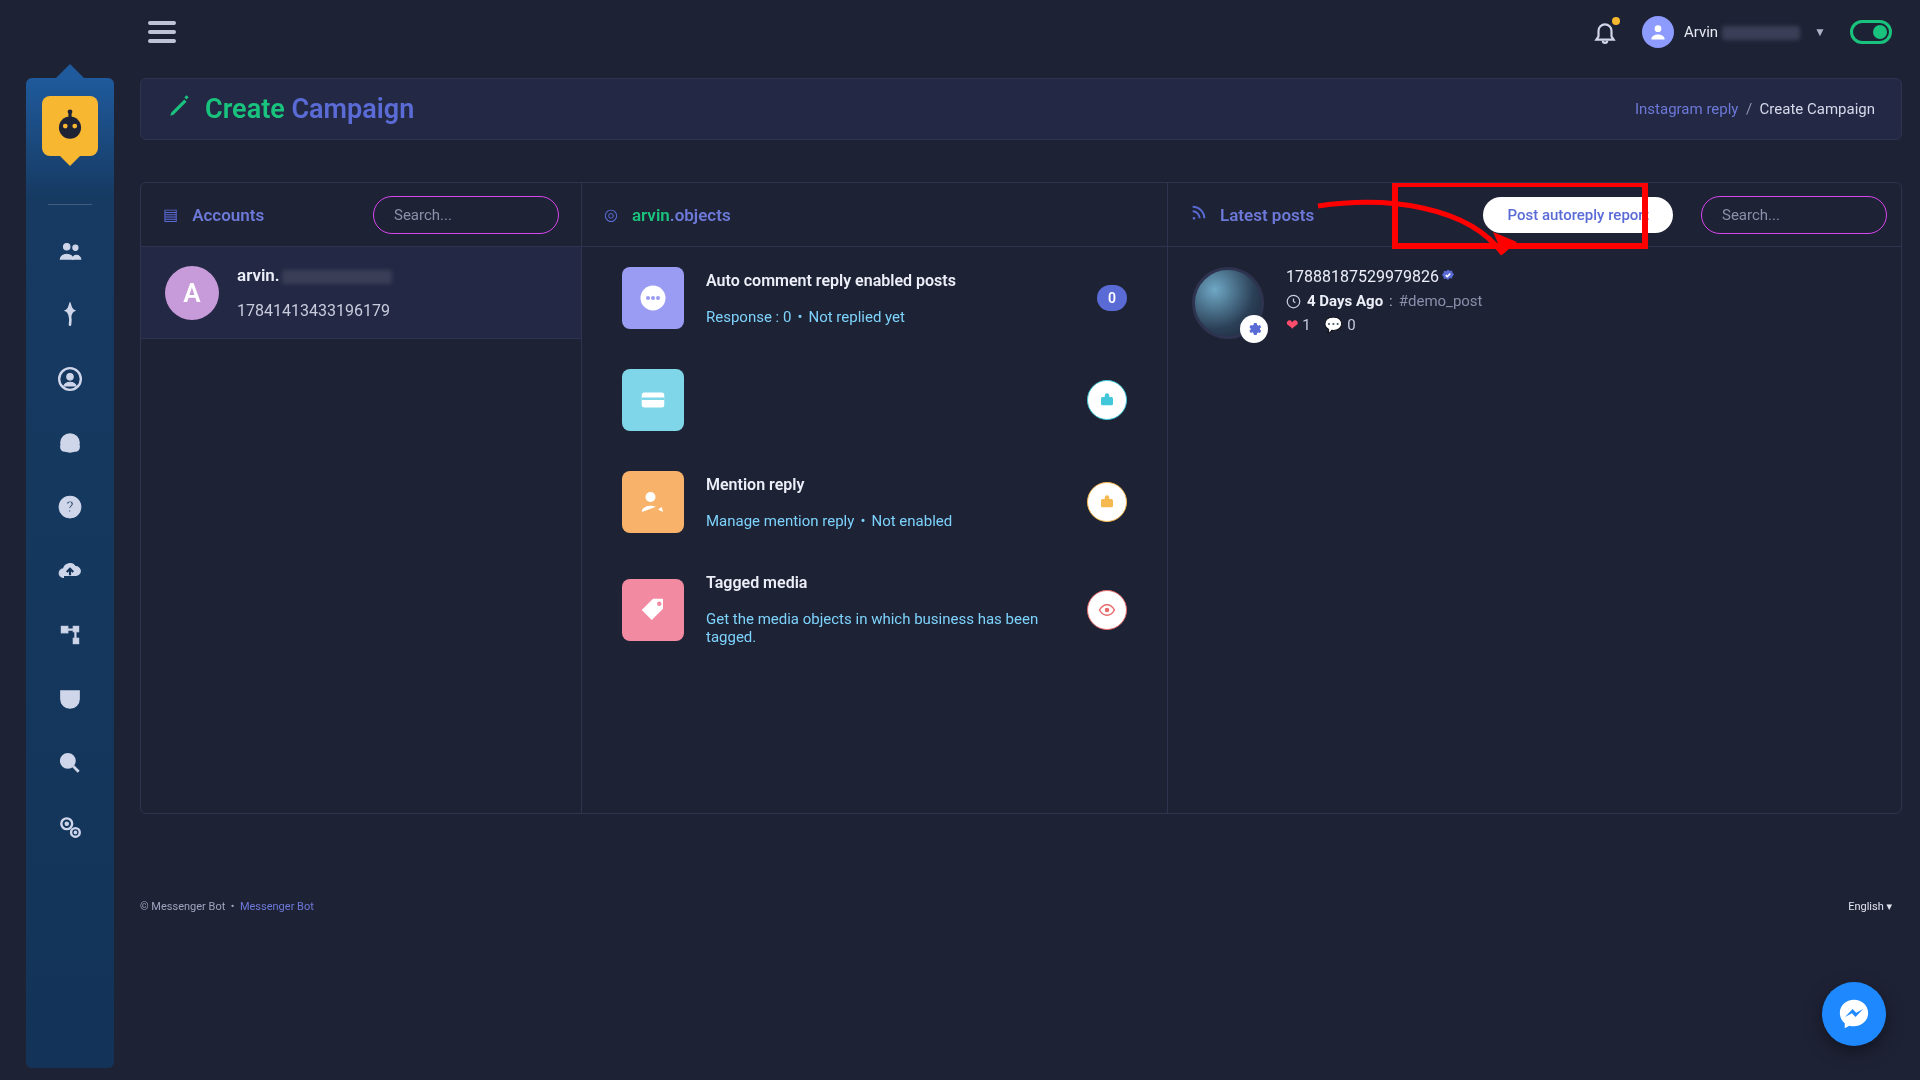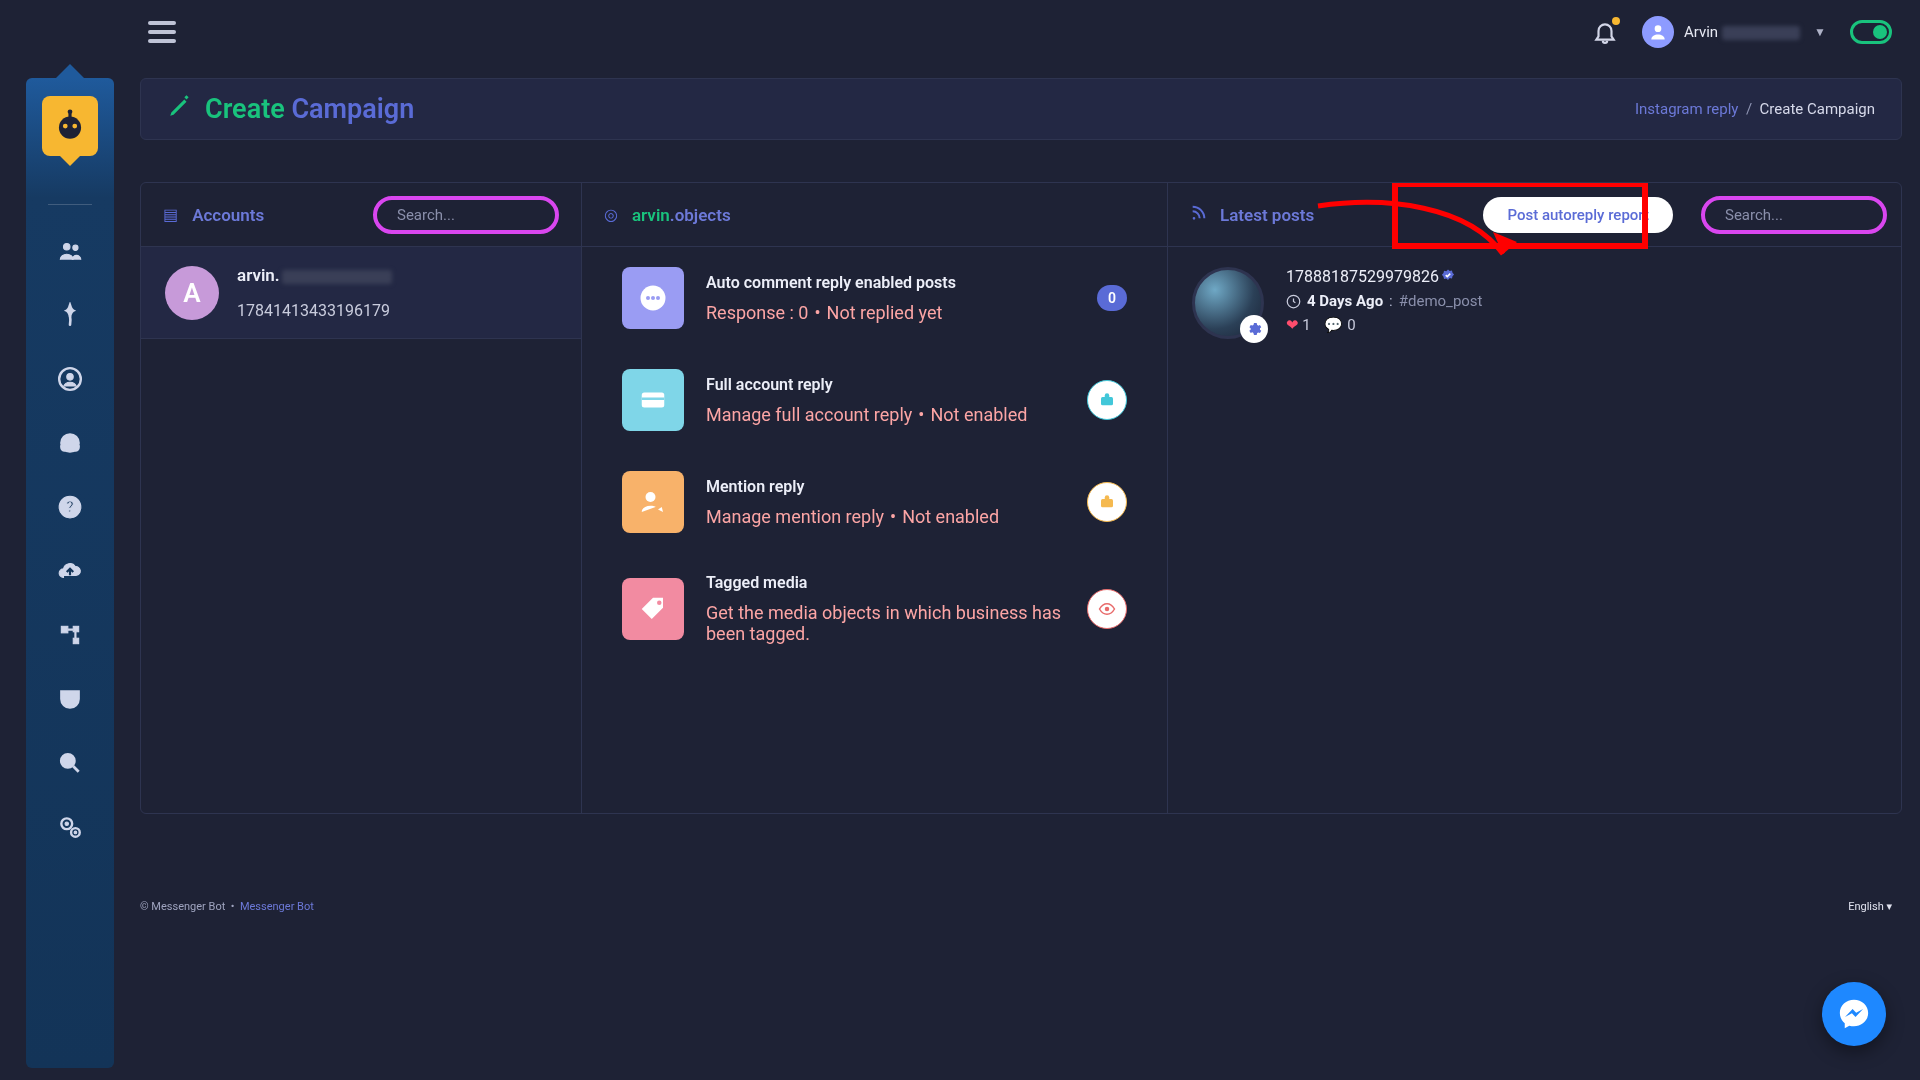--- a/index.html
+++ b/index.html
@@ -49,41 +49,41 @@
 .board{margin-top:42px;display:flex;border:1px solid #2e3450;border-radius:6px;overflow:hidden;height:632px}
 .panel{background:transparent;display:flex;flex-direction:column}
 .panel+.panel{border-left:1px solid #2e3450}
 .p1{width:440px}
 .p2{width:586px}
 .p3{flex:1}
 .panel-head{height:64px;border-bottom:1px solid #2e3450;display:flex;align-items:center;padding:0 22px;gap:14px}
 .ph-icon{color:#5a6bd6;font-size:16px}
 .ph-title{color:#6c79d8;font-weight:600;font-size:17px}
 .ph-title .accent{color:#19c37d}
-.search-pill{margin-left:auto;width:186px;height:38px;border:4px solid #d946ef;border-radius:22px;background:transparent;color:#bfc3d6;padding:0 20px;font-size:15px;outline:none}
+.search-pill{margin-left:auto;width:186px;height:38px;border:1px solid #d946ef;border-radius:22px;background:transparent;color:#bfc3d6;padding:0 20px;font-size:15px;outline:none}
 .search-pill::placeholder{color:#8a8fab}
 
 
 .acct-row{display:flex;align-items:center;gap:18px;padding:18px 24px;border-bottom:1px solid #2e3450;background:#232844;cursor:pointer}
 .acct-av{width:54px;height:54px;border-radius:50%;background:#c79ad9;color:#fff;font-size:26px;font-weight:600;display:flex;align-items:center;justify-content:center}
 .acct-name{color:#eceef8;font-weight:600;font-size:17px}
 .acct-name .blur{display:inline-block;width:110px;height:14px;background:#3a3f57;filter:blur(2px);border-radius:3px;margin-left:2px;vertical-align:middle}
 .acct-id{color:#c9ccdd;font-size:16px;margin-top:16px}
 
 
 .feat{display:flex;align-items:center;gap:22px;padding:20px 40px}
 .feat-ic{width:62px;height:62px;border-radius:8px;display:flex;align-items:center;justify-content:center;flex-shrink:0}
 .feat-ic svg{width:30px;height:30px;fill:#fff}
 .ic1{background:#9a9cf3}
 .ic2{background:#7fd6e8}
 .ic3{background:#f8b26a}
 .ic4{background:#f28ba1}
 .feat-body{flex:1}
 .feat-title{color:#eceef8;font-weight:600;font-size:16px}
-.feat-sub{color:#fca5a5;font-size:18px;margin-top:10px}
+.feat-sub{color:#7dd3fc;font-size:15px;margin-top:18px}
 .feat-sub .dot{margin:0 6px}
 .feat-badge{margin-left:auto;align-self:center}
 .badge-pill{background:#5a6bd6;color:#fff;min-width:30px;height:26px;border-radius:14px;display:flex;align-items:center;justify-content:center;font-size:14px;font-weight:600;padding:0 10px}
 .badge-circ{width:40px;height:40px;border-radius:50%;background:#fff;display:flex;align-items:center;justify-content:center}
 .badge-circ svg{width:18px;height:18px}
 .bc-teal{border:1px solid #41c7d9}
 .bc-teal svg{fill:#41c7d9}
 .bc-amber{border:1px solid #f5b94f}
 .bc-amber svg{fill:#f5b94f}
 .bc-red{border:1px solid #e86a6a}
@@ -285,24 +285,20 @@
             <div class="badge-pill">0</div>
           </div>
       </div>
       <div class="feat">
         <div class="feat-ic ic2">
             <svg viewBox="0 0 24 24">
               <rect x="3" y="6" width="18" height="12" rx="2"></rect>
               <rect x="3" y="10" width="18" height="2" fill="#7fd6e8"></rect>
             </svg>
           </div>
-        <div class="feat-body">
-          <div class="feat-title">Full account reply</div>
-          <div class="feat-sub"><span>Manage full account reply</span><span class="dot">•</span><span>Not enabled</span></div>
-        </div>
         <div class="feat-badge">
             <div class="badge-circ bc-teal">
               <svg viewBox="0 0 24 24">
                 <rect x="4" y="8" width="16" height="11" rx="2"></rect>
                 <path d="M9 8V6a3 3 0 016 0v2"></path>
               </svg>
             </div>
           </div>
       </div>
       <div class="feat">

